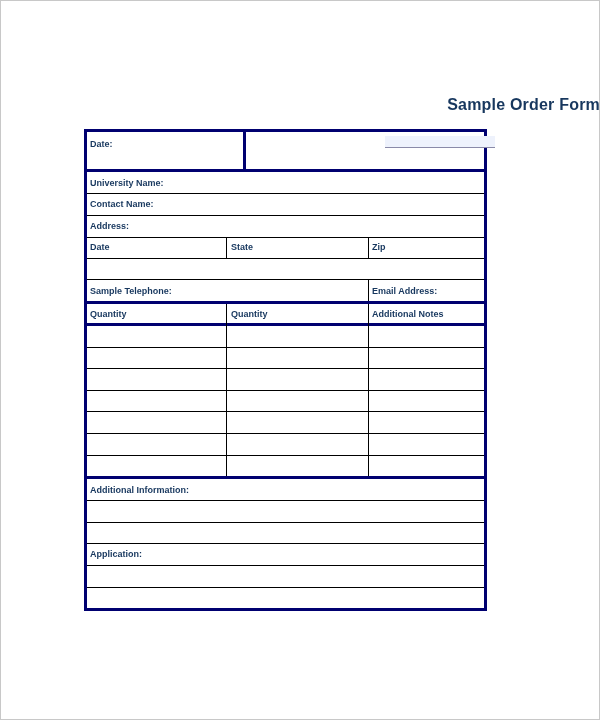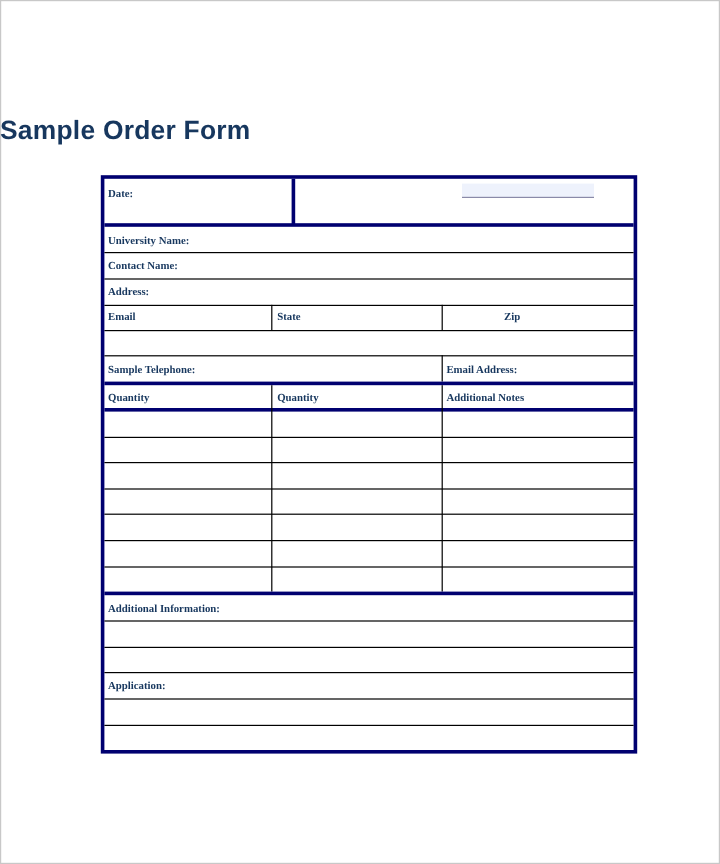--- a/index.html
+++ b/index.html
@@ -1,22 +1,22 @@
 <!DOCTYPE html>
 <html><head>
 <meta charset="utf-8">
 <style>
   html, body { margin:0; padding:0; }
   body { width:600px; height:720px; background:#fff; position:relative; overflow:hidden;
          font-family:"Liberation Sans", sans-serif; }
   .page { position:absolute; left:0; top:0; width:598px; height:718px; border:1px solid #c8c8c8; background:#fff; }
-  .title { position:absolute; left:0; width:600px; top:96px; text-align:left; font-weight:bold;
-           font-size:22px; color:#17375e; letter-spacing:0.2px; }
-  .form { position:absolute; left:84px; top:146px; width:447px; height:482px; box-sizing:border-box;
-          border:3px solid #000070;font-family:Liberation Serif, serif; }
+  .title { position:absolute; left:0; width:600px; top:96px; text-align:right; font-weight:bold;
+           font-size:16px; color:#17375e; letter-spacing:0.2px; }
+  .form { position:absolute; left:84px; top:129px; width:403px; height:482px; box-sizing:border-box;
+          border:3px solid #000070; }
   .hl { position:absolute; left:0; right:0; height:0; border-top:1px solid #000; }
   .hl.thick { border-top:3px solid #000070; }
   .vl { position:absolute; width:0; border-left:1px solid #000; }
   .vl.thick { border-left:3px solid #000070; }
   .lbl { position:absolute; font-size:9px; font-weight:bold; color:#17375e; white-space:nowrap; }
   .cell { position:absolute; }
   .datefield { position:absolute; left:298px; top:4px; width:110px; height:11px; background:#eef2fc;
                border-bottom:1px solid #8a8aa8; }
 </style>
 </head>
@@ -40,23 +40,23 @@
   <div class="hl" style="top:61px;"></div>
 
   <span class="lbl" style="left:3px;top:67px;">Contact Name:</span>
   <div class="cell" style="left:0;top:62px;width:441px;height:21px;"></div>
   <div class="hl" style="top:83px;"></div>
 
   <span class="lbl" style="left:3px;top:89px;">Address:</span>
   <div class="cell" style="left:0;top:84px;width:441px;height:21px;"></div>
   <div class="hl" style="top:105px;"></div>
 
-  <span class="lbl" style="left:3px;top:110px;">Email</span>
+  <span class="lbl" style="left:3px;top:110px;">Date</span>
   <span class="lbl" style="left:144px;top:110px;">State</span>
-  <span class="lbl" style="left:285px;top:110px;margin-left:48px;">Zip</span>
+  <span class="lbl" style="left:285px;top:110px;">Zip</span>
   <div class="vl" style="left:139px;top:105px;height:21px;"></div>
   <div class="vl" style="left:281px;top:105px;height:21px;"></div>
   <div class="hl" style="top:126px;"></div>
 
   <div class="cell" style="left:0;top:127px;width:441px;height:20px;"></div>
   <div class="hl" style="top:147px;"></div>
 
   <span class="lbl" style="left:3px;top:154px;">Sample Telephone:</span>
   <span class="lbl" style="left:285px;top:154px;">Email Address:</span>
   <div class="cell" style="left:0;top:148px;width:281px;height:21px;"></div>

